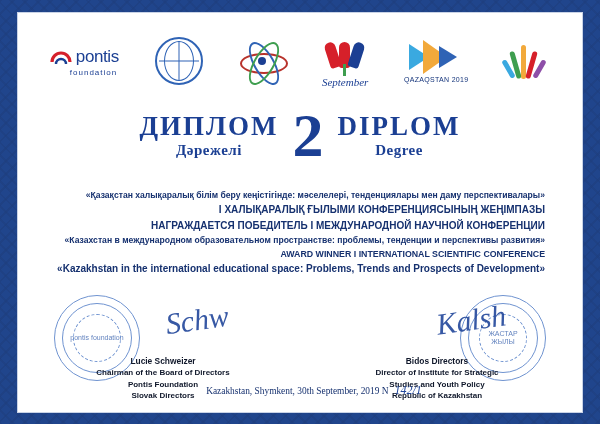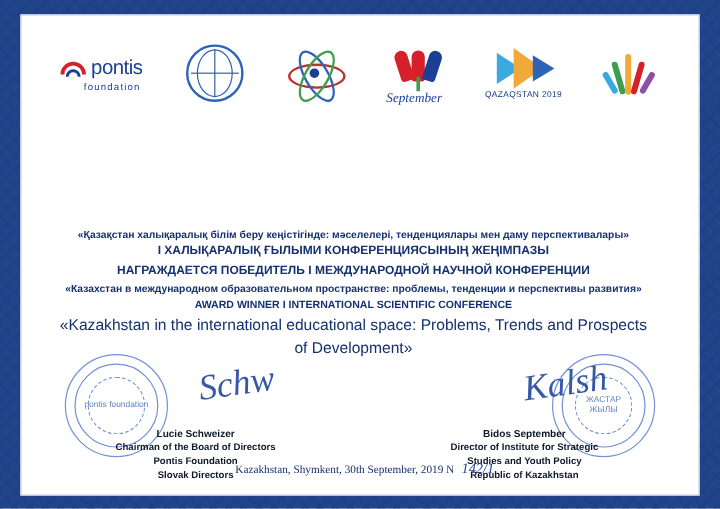--- a/index.html
+++ b/index.html
@@ -46,21 +46,21 @@
     height: 80px;
     display: flex;
     align-items: center;
     justify-content: space-around;
     padding: 0 14px;
     box-sizing: border-box;
   }
   .logo {
     display: flex;
     flex-direction: column;
-    align-items: flex-end;
+    align-items: center;
     justify-content: center;
     height: 74px;
   }
   .logo-caption {
     font-size: 7px;
     letter-spacing: .3px;
     color: #13337a;
     margin-top: 2px;
     font-family: "Liberation Sans", sans-serif;
   }
@@ -202,21 +202,21 @@
     color: #1b3f93;
     margin: 0 8px;
   }
 
   
   .body-text {
     position: absolute;
     top: 176px;
     left: 26px;
     right: 37px;
-    text-align: center;
+    text-align: right;
     color: #16316f;
   }
   .line-kz-1 {
     font-family: "Liberation Sans", sans-serif;
     font-weight: 700;
     font-size: 8.6px;
     line-height: 1.5;
   }
   .line-kz-2 {
     font-family: "Liberation Sans", sans-serif;
@@ -237,22 +237,22 @@
     line-height: 1.5;
   }
   .line-en-1 {
     font-family: "Liberation Sans", sans-serif;
     font-weight: 700;
     font-size: 8.8px;
     line-height: 1.6;
   }
   .line-en-2 {
     font-family: "Liberation Sans", sans-serif;
-    font-weight: 400;
-    font-size: 13px;
+    font-weight: 700;
+    font-size: 10px;
     line-height: 1.5;
   }
   .recipient {
     margin-top: 9px;
     font-family: "Liberation Serif", serif;
     font-weight: 700;
     font-size: 12.5px;
     color: #16316f;
   }
 
@@ -322,21 +322,21 @@
     font-family: "Liberation Sans", sans-serif;
     color: #0f172a;
   }
   .sign-name { font-size: 8.4px; font-weight: 700; line-height: 1.45; }
   .sign-role { font-size: 8px; font-weight: 700; line-height: 1.45; }
 
   
   .footer {
     position: absolute;
     bottom: 14px;
-    left: 4px;
+    left: 14px;
     width: 100%;
     display: flex;
     align-items: baseline;
     justify-content: center;
     gap: 6px;
     font-family: "Liberation Serif", serif;
     font-size: 9.4px;
     color: #16316f;
   }
   .footer-num {
@@ -406,20 +406,31 @@
           <span class="b1"></span>
             <span class="b2"></span>
             <span class="b3"></span>
           <span class="b4"></span>
             <span class="b5"></span>
         </div>
       </div>
 
     </div>
 
+    <div class="title-row">
+      <div class="dip-left">
+        <div class="dip-main">ДИПЛОМ</div>
+        <div class="dip-sub">Дәрежелі</div>
+      </div>
+      <div class="big-number">2</div>
+      <div class="dip-right">
+        <div class="dip-main">DIPLOM</div>
+        <div class="dip-sub">Degree</div>
+      </div>
+    </div>
 
     <div class="body-text">
       <div class="line-kz-1">«Қазақстан халықаралық білім беру кеңістігінде: мәселелері, тенденциялары мен даму перспективалары»</div>
       <div class="line-kz-2">I ХАЛЫҚАРАЛЫҚ ҒЫЛЫМИ КОНФЕРЕНЦИЯСЫНЫҢ ЖЕҢІМПАЗЫ</div>
       <div class="line-ru-1">НАГРАЖДАЕТСЯ ПОБЕДИТЕЛЬ I МЕЖДУНАРОДНОЙ НАУЧНОЙ КОНФЕРЕНЦИИ</div>
       <div class="line-ru-2">«Казахстан в международном образовательном пространстве: проблемы, тенденции и перспективы развития»</div>
       <div class="line-en-1">AWARD WINNER I INTERNATIONAL SCIENTIFIC CONFERENCE</div>
       <div class="line-en-2">«Kazakhstan in the international educational space: Problems, Trends and Prospects of Development»</div>
     </div>
 
@@ -437,21 +448,21 @@
           <div class="sign-role">Slovak Directors</div>
         </div>
       </div>
 
       <div class="sign-block">
         <div class="stamp right">
           <div class="stamp-core">ЖАСТАР ЖЫЛЫ</div>
         </div>
         <div class="signature">Kalsh</div>
         <div class="sign-lines">
-          <div class="sign-name">Bidos September</div>
+          <div class="sign-name">Bidos Directors</div>
           <div class="sign-role">Director of Institute for Strategic</div>
           <div class="sign-role">Studies and  Youth Policy</div>
           <div class="sign-role">Republic of Kazakhstan</div>
         </div>
       </div>
 
     </div>
 
     <div class="footer">
       <span>Kazakhstan, Shymkent, 30th September, 2019 N</span>

